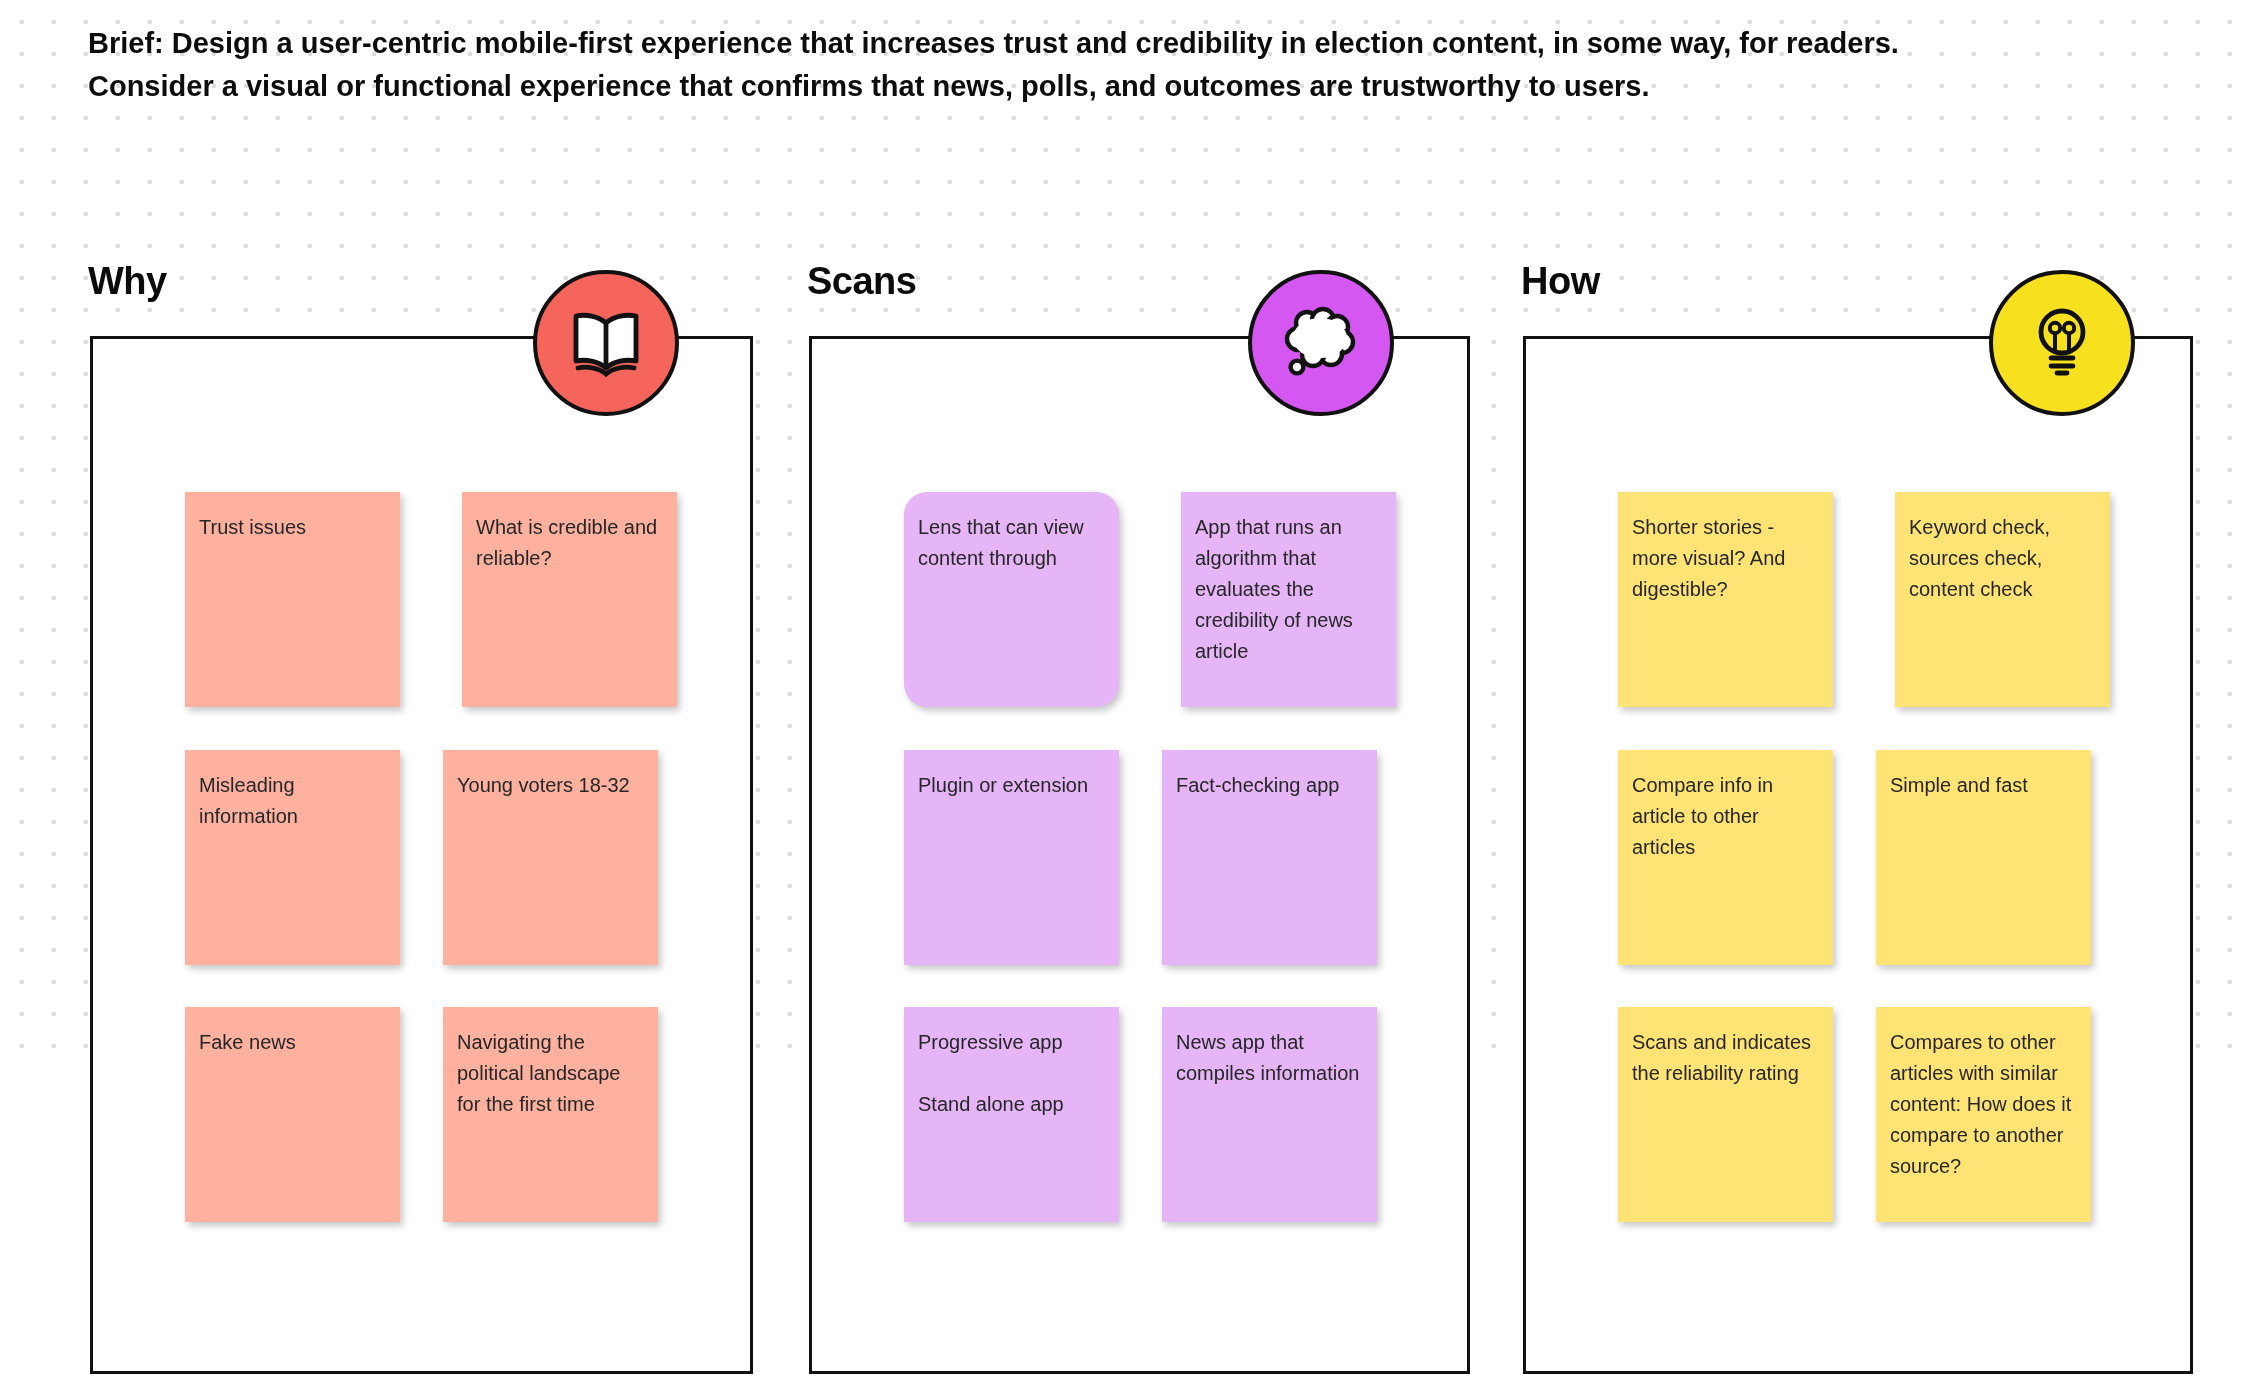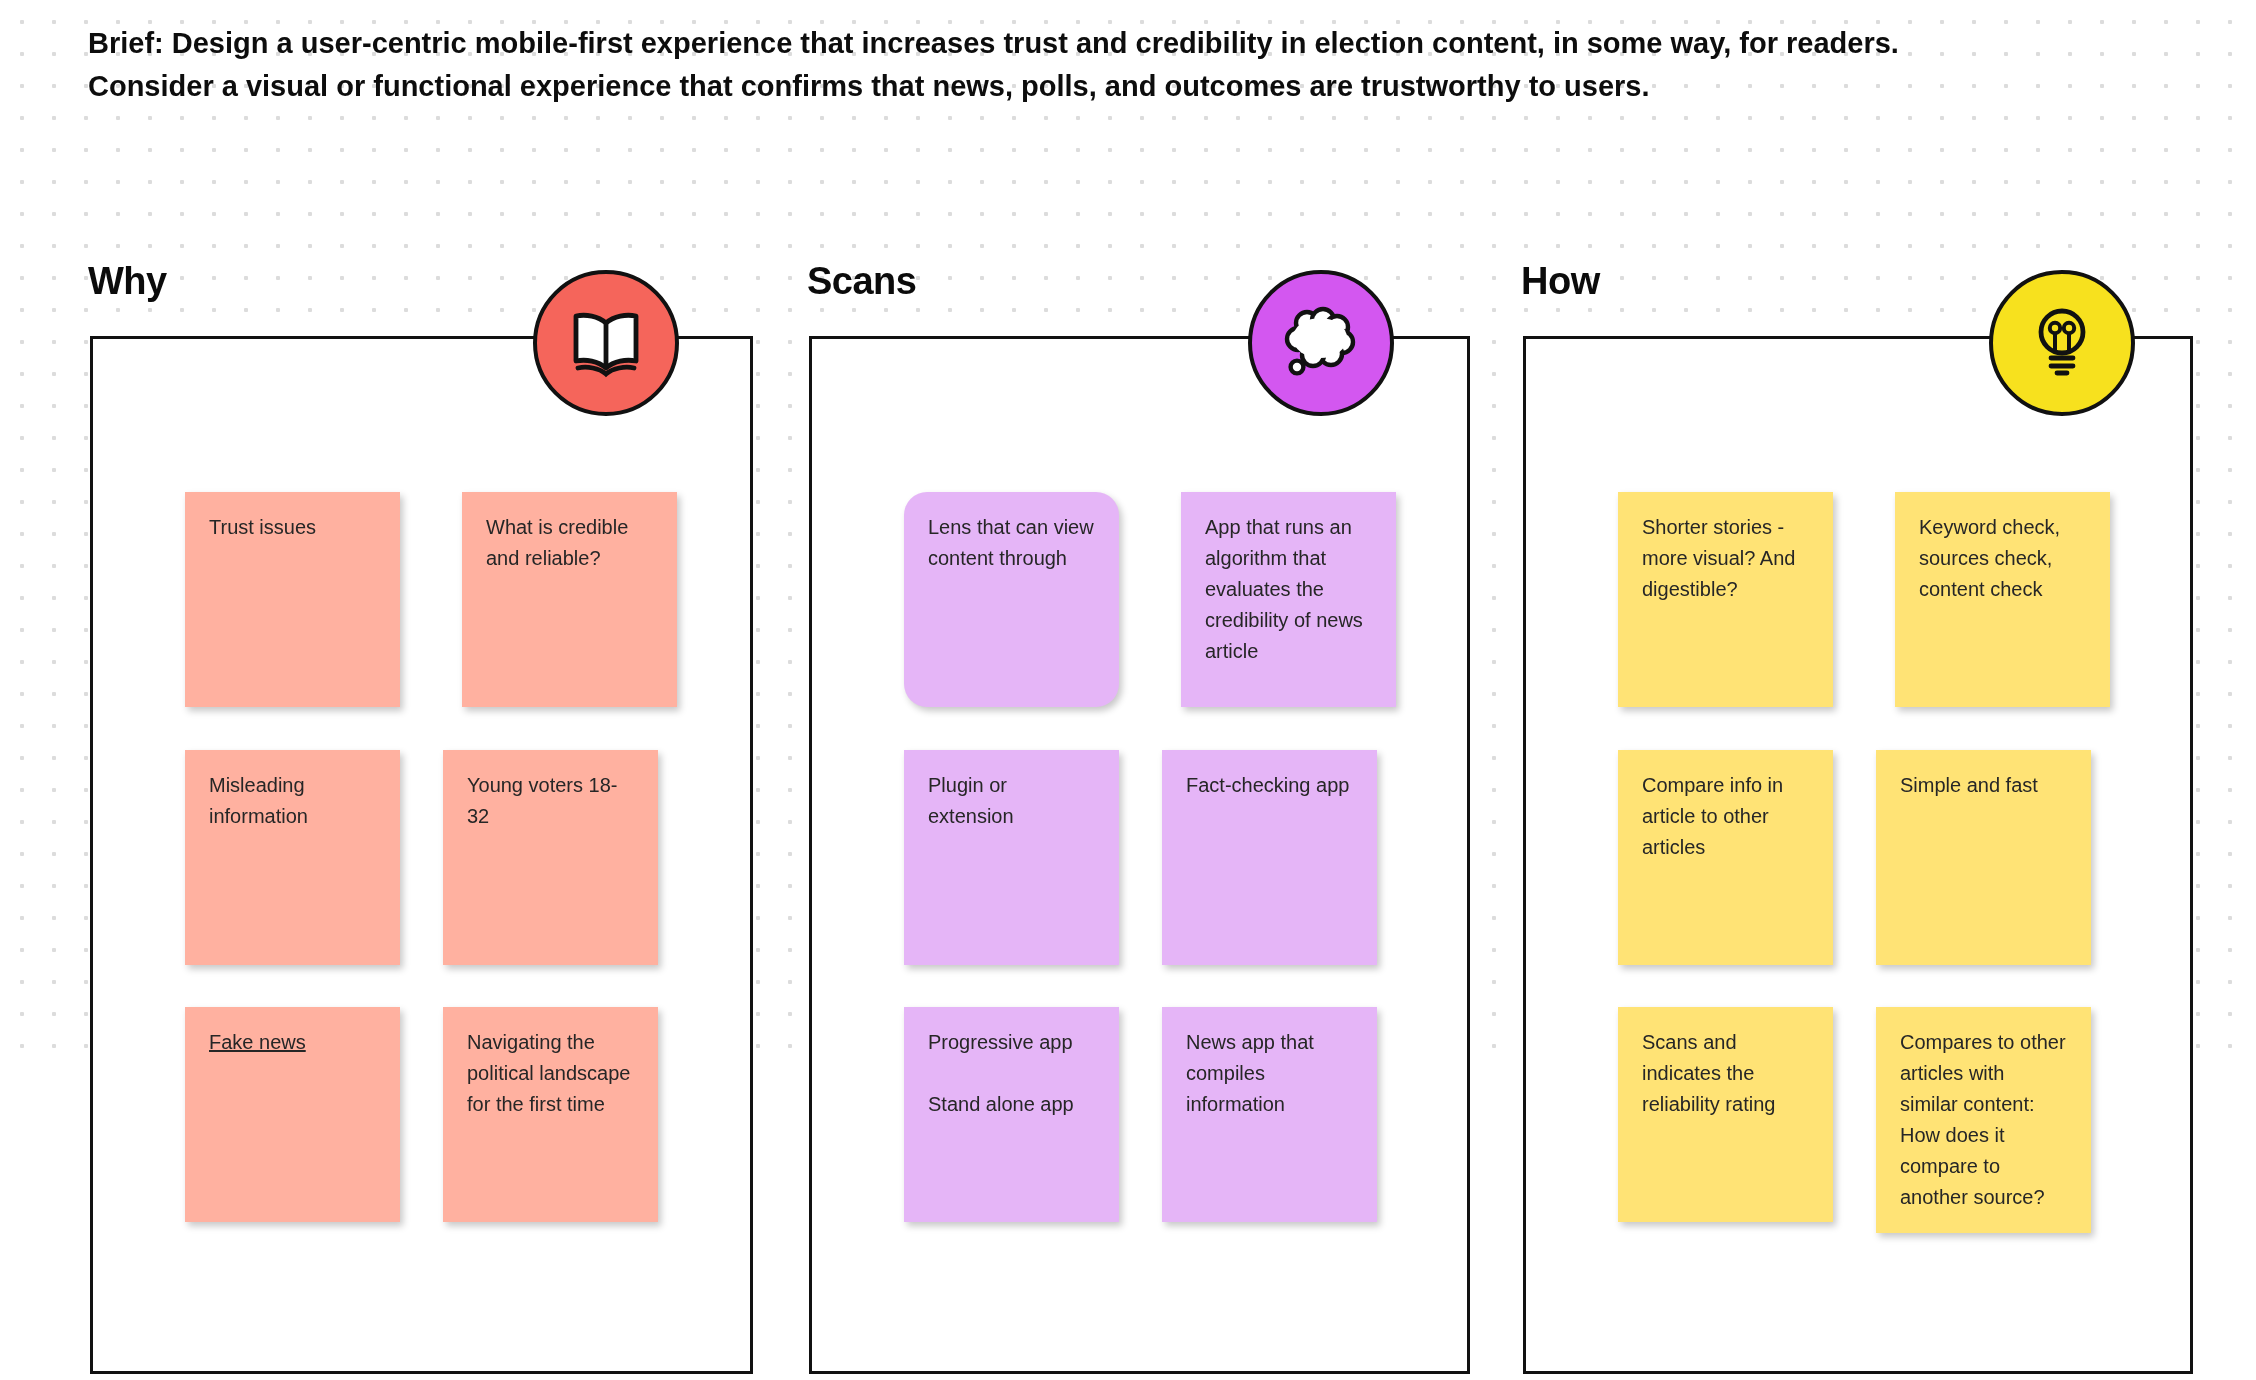--- a/index.html
+++ b/index.html
@@ -58,21 +58,21 @@
     display: flex;
     align-items: center;
     justify-content: center;
     z-index: 3;
   }
   .badge svg { width: 96px; height: 96px; }
   .note {
     position: absolute;
     width: 215px;
     min-height: 215px;
-    padding: 20px 24px;
+    padding: 20px 14px;
     font-size: 20px;
     line-height: 31px;
     color: #262626;
     white-space: pre-line;
     box-shadow: 3px 4px 7px rgba(0,0,0,0.22);
     z-index: 2;
   }
   .pos-r0c0 { left: 95px;  top: 156px; }
   .pos-r0c1 { left: 372px; top: 156px; }
   .pos-r1c0 { left: 95px;  top: 414px; }
@@ -104,21 +104,21 @@
       <svg viewBox="0 0 48 48">
         <path d="M24 14 C20 10.5 14 9.5 9 10.5 V33 C14 32 20 33 24 36.5 C28 33 34 32 39 33 V10.5 C34 9.5 28 10.5 24 14 Z" fill="#ffffff" stroke="#111111" stroke-width="2.4" stroke-linejoin="round"></path>
         <path d="M24 14 V36.5" stroke="#111111" stroke-width="2.4" fill="none"></path>
         <path d="M10 36.5 C14.5 35.5 20.5 36.5 24 39.5 C27.5 36.5 33.5 35.5 38 36.5" fill="none" stroke="#111111" stroke-width="2.4" stroke-linecap="round"></path>
       </svg>
     </div>
     <div class="note pos-r0c0" style="background-color: rgb(255, 177, 160);">Trust issues</div>
     <div class="note pos-r0c1" style="background-color: rgb(255, 177, 160);">What is credible and reliable?</div>
     <div class="note pos-r1c0" style="background-color: rgb(255, 177, 160);">Misleading information</div>
     <div class="note pos-r1c1" style="background-color: rgb(255, 177, 160);">Young voters 18-32</div>
-    <div class="note pos-r2c0" style="background-color: rgb(255, 177, 160); text-decoration: underline;">Fake news</div>
+    <div class="note pos-r2c0" style="background-color: rgb(255, 177, 160);">Fake news</div>
     <div class="note pos-r2c1" style="background-color: rgb(255, 177, 160);">Navigating the political landscape for the first time</div>
   </div>
 
   <div class="section sec-what">
     <div class="section-title">Scans</div>
     <div class="frame"></div>
     <div class="badge" style="left: 439px; background-color: rgb(211, 87, 240);">
       <svg viewBox="0 0 48 48">
         <g stroke="#111111" stroke-width="2.2" fill="#ffffff">
           <circle cx="17" cy="14" r="5.5"></circle>

